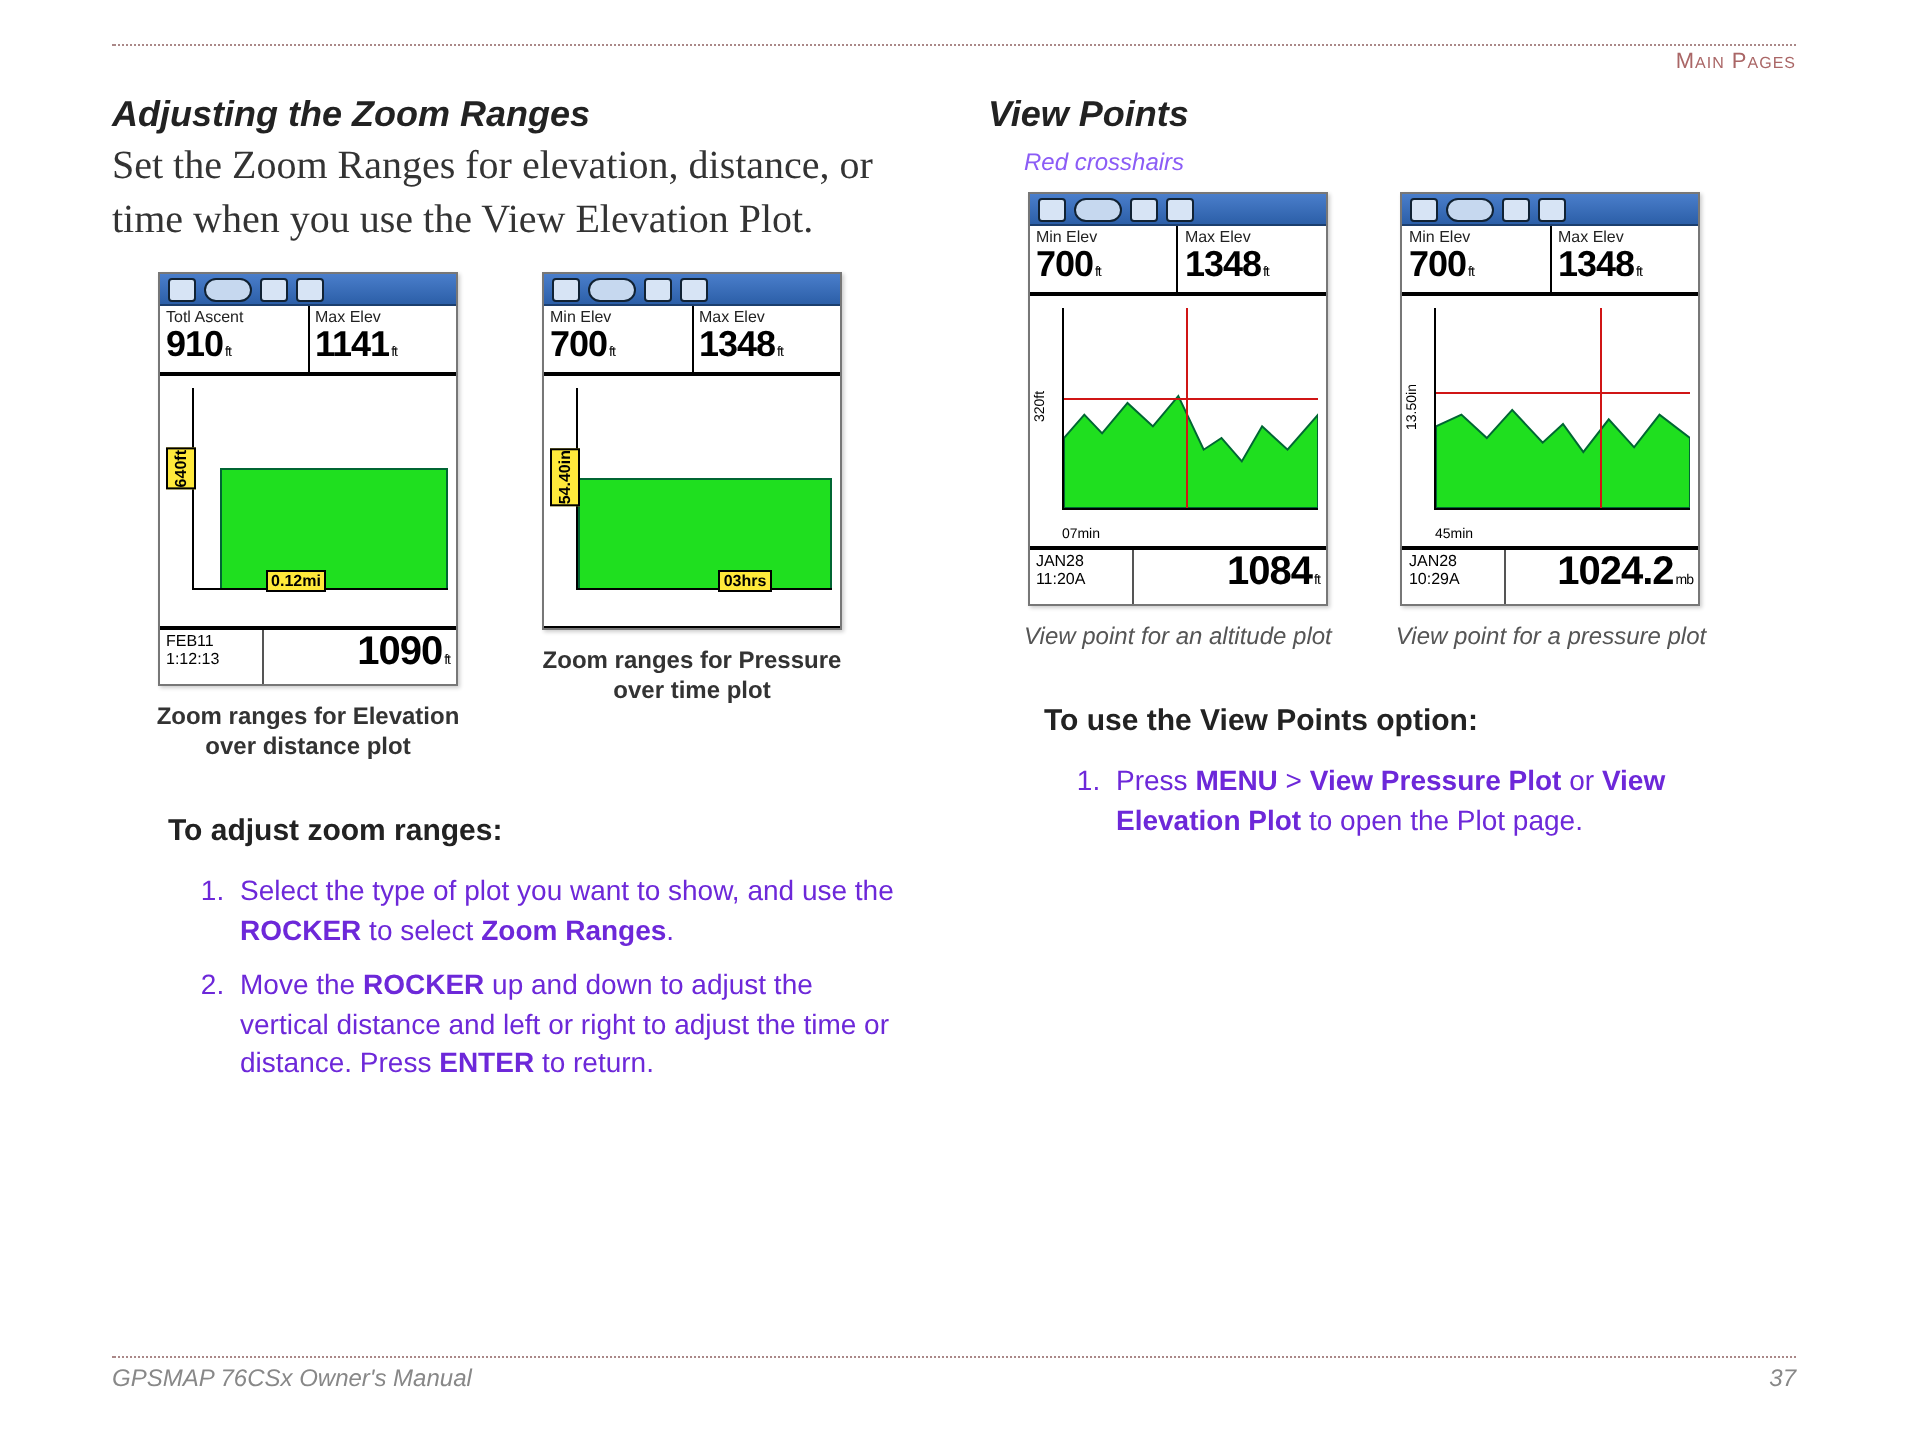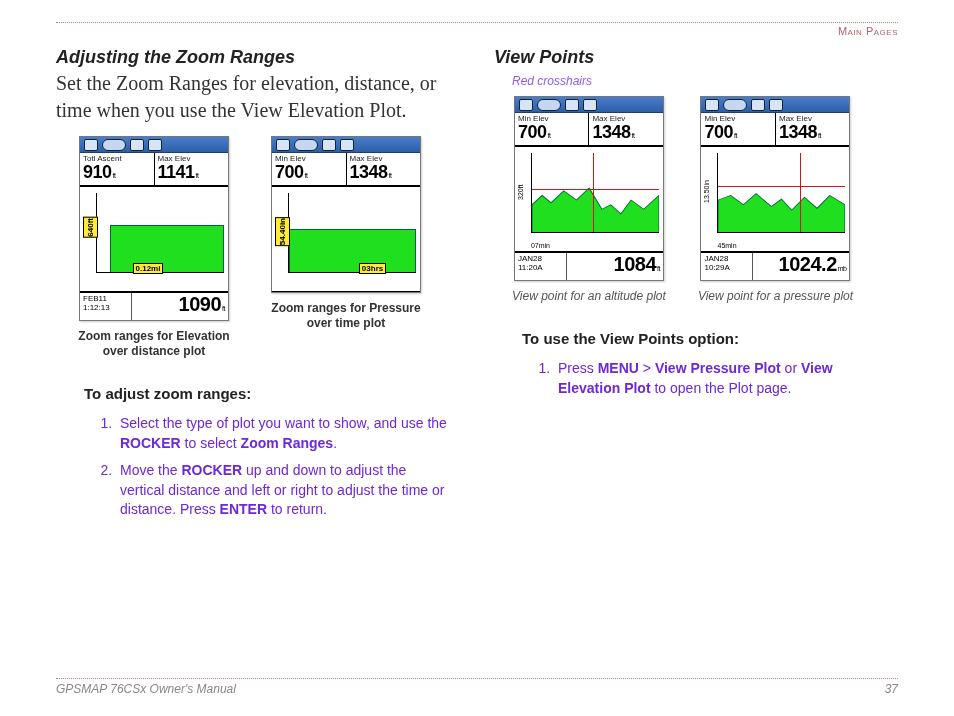--- a/index.html
+++ b/index.html
@@ -97,21 +97,21 @@
     font-weight:900;
     font-size:18px;
     line-height:18px;
     letter-spacing:-0.5px;
     color:#000;
     display:flex;
     align-items:baseline;
   }
   .stat-val .unit { font-size:7px; font-weight:normal; margin-left:1px;}
   .dev-plot {
-    height: 106px;
+    height: 127px;
     background:#fff;
     border-top:1px solid #000;
     border-bottom:1px solid #000;
     position:relative;
     overflow:hidden;
   }
   .plot-area {
     position:absolute;
     left:16px; right:4px; top:6px; bottom:18px;
     border-left:1px solid #000;

